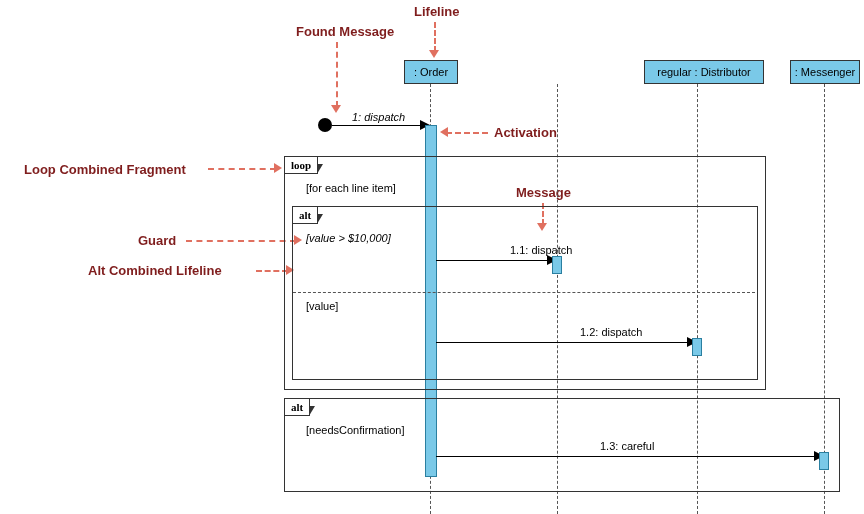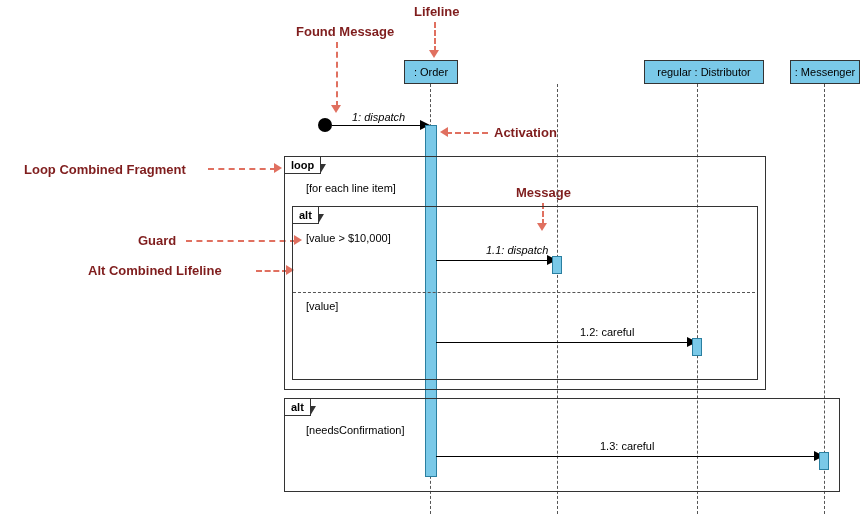--- a/index.html
+++ b/index.html
@@ -6,21 +6,21 @@
   .canvas { position:relative; width:864px; height:514px; }
   .annot { position:absolute; color:#7f1d1d; font-weight:bold; font-size:13px; white-space:nowrap; }
   .dash-arrow { position:absolute; border-top:2px dashed #e07060; }
   .dash-arrow-v { position:absolute; border-left:2px dashed #e07060; }
   .arrowhead { position:absolute; width:0; height:0; }
   .arrowhead.right { border-top:5px solid transparent; border-bottom:5px solid transparent; border-left:8px solid #e07060; }
   .arrowhead.down { border-left:5px solid transparent; border-right:5px solid transparent; border-top:8px solid #e07060; }
   .lifeline-head { position:absolute; background:#7ac9e8; border:1px solid #333; text-align:center; line-height:22px; height:22px; }
   .lifeline-dash { position:absolute; border-left:1px dashed #555; }
   .activation { position:absolute; background:#7ac9e8; border:1px solid #2a7fa0; width:10px; }
-  .frag { position:absolute; border:1px solid #333; background:transparent; }
+  .frag { position:absolute; border:1px solid #333; background:transparent;font-family:Liberation Serif, serif; }
   .frag-label { position:absolute; top:0; left:0; padding:2px 6px; font-weight:bold; border-right:1px solid #333; border-bottom:1px solid #333; background:#fff; }
   .frag-label::after { content:""; position:absolute; right:-6px; bottom:-1px; width:0; height:0; border-top:0 solid transparent; border-bottom:10px solid transparent; border-left:6px solid #333; }
   .guard { position:absolute; }
   .msg-line { position:absolute; border-top:1px solid #000; }
   .msg-arrowhead { position:absolute; width:0; height:0; border-top:5px solid transparent; border-bottom:5px solid transparent; border-left:10px solid #000; }
   .msg-label { position:absolute; white-space:nowrap; }
   .ball { position:absolute; width:14px; height:14px; background:#000; border-radius:50%; }
   .divider { position:absolute; border-top:1px dashed #555; }
 </style>
 </head>
@@ -72,31 +72,31 @@
 <div class="activation" style="left:425px; top:125px; height:350px;"></div>
 
 <div class="frag" style="left:284px; top:156px; width:480px; height:232px;">
   <div class="frag-label">loop</div>
 </div>
 <div class="guard" style="left:306px; top:182px;">[for each line item]</div>
 
 <div class="frag" style="left:292px; top:206px; width:464px; height:172px;">
   <div class="frag-label">alt</div>
 </div>
-<div class="guard" style="left:306px; top:232px;">[value &gt; $10,000]</div>
+<div class="guard" style="left:306px; top:232px;font-style:italic;">[value &gt; $10,000]</div>
 
-<div class="msg-label" style="left:486px; top:244px;font-style:italic;">1.1: dispatch</div>
+<div class="msg-label" style="left:510px; top:244px;">1.1: dispatch</div>
 <div class="msg-line" style="left:436px; top:260px; width:115px;"></div>
 <div class="msg-arrowhead" style="left:547px; top:255px;"></div>
 <div class="activation" style="left:552px; top:256px; height:16px; width:8px;"></div>
 
 <div class="divider" style="left:293px; top:292px; width:462px;"></div>
 <div class="guard" style="left:306px; top:300px;">[value]</div>
 
-<div class="msg-label" style="left:580px; top:326px;">1.2: careful</div>
+<div class="msg-label" style="left:580px; top:326px;">1.2: dispatch</div>
 <div class="msg-line" style="left:436px; top:342px; width:255px;"></div>
 <div class="msg-arrowhead" style="left:687px; top:337px;"></div>
 <div class="activation" style="left:692px; top:338px; height:16px; width:8px;"></div>
 
 <div class="frag" style="left:284px; top:398px; width:554px; height:92px;">
   <div class="frag-label">alt</div>
 </div>
 <div class="guard" style="left:306px; top:424px;">[needsConfirmation]</div>
 
 <div class="msg-label" style="left:600px; top:440px;">1.3: careful</div>

